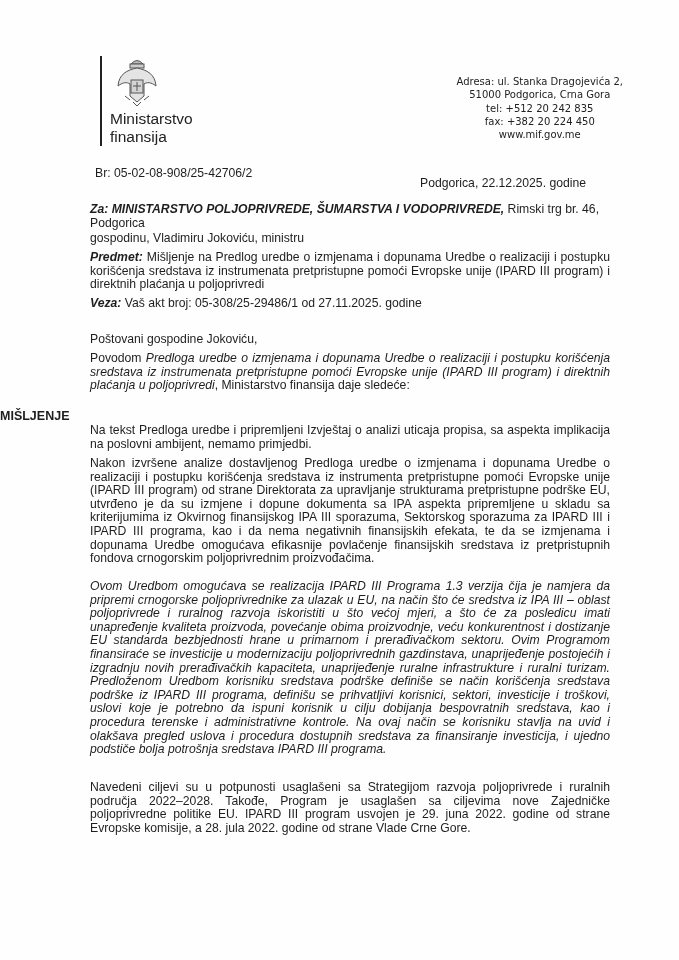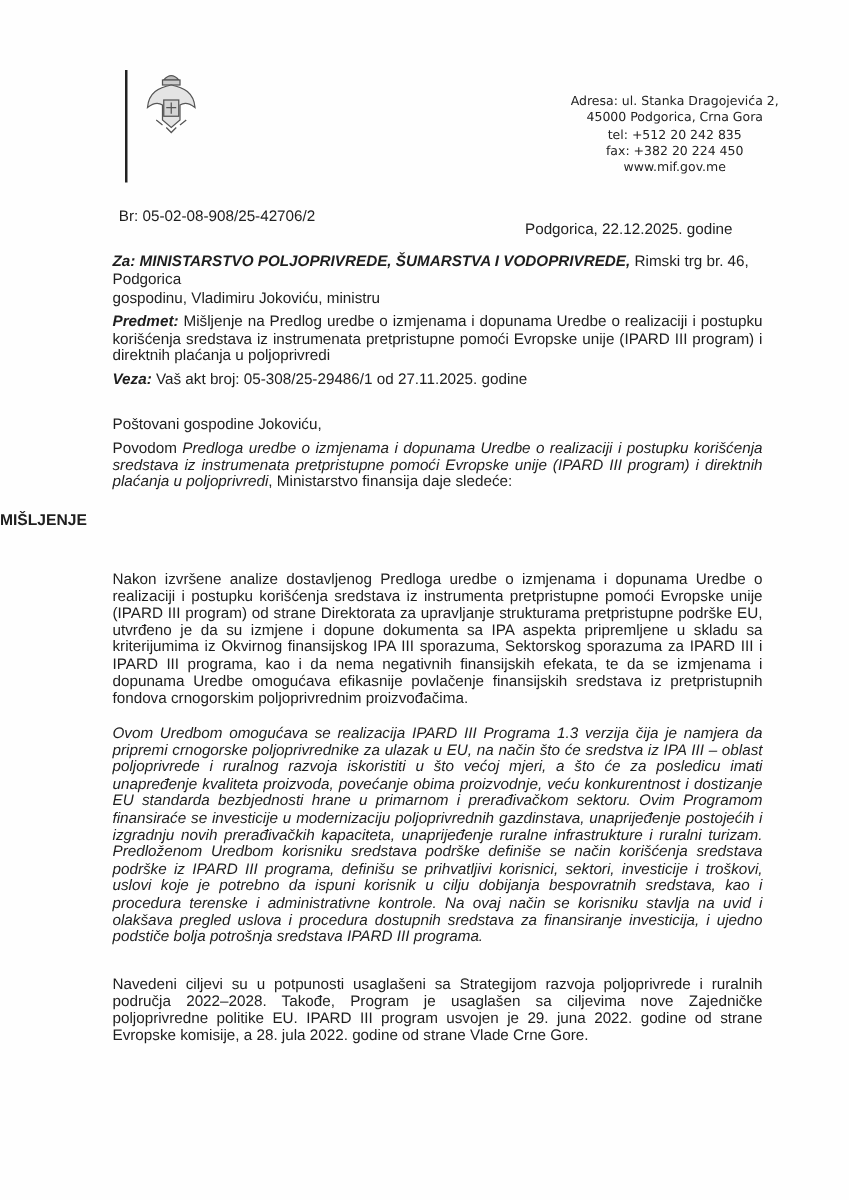--- a/index.html
+++ b/index.html
@@ -39,24 +39,28 @@
       <path d="M16 8 Q22 1 28 8 Z" fill="#bbb"></path>
       <rect x="15" y="8" width="14" height="4" fill="#ccc"></rect>
       <path d="M22 12 C12 14 4 18 3 30 C8 26 12 26 15 28 L15 40 L22 46 L29 40 L29 28 C32 26 36 26 41 30 C40 18 32 14 22 12 Z" fill="#e4e4e4"></path>
       <rect x="16" y="24" width="12" height="13" fill="#d4d4d4"></rect>
       <path d="M18 30 L26 30 M22 26 L22 35"></path>
       <path d="M10 40 L15 44 M34 40 L29 44"></path>
       <path d="M18 46 L22 50 L26 46"></path>
     </g>
   </svg>
 
+  <div class="ministry">
+    <div>Ministarstvo</div>
+    <div>finansija</div>
+  </div>
 
   <div class="addr">
     <div>Adresa: ul. Stanka Dragojevića 2,</div>
-    <div>45000 Podgorica, Crna Gora</div>
+    <div>51000 Podgorica, Crna Gora</div>
     <div>tel: +512 20 242 835</div>
     <div>fax: +382 20 224 450</div>
     <div>www.mif.gov.me</div>
   </div>
 
   <div class="txt ref">Br: 05-02-08-908/25-42706/2</div>
   <div class="txt date">Podgorica, 22.12.2025. godine</div>
 
   <div class="txt za">
     <b>Za:</b>
@@ -78,17 +82,18 @@
 
   <div class="txt salut">Poštovani gospodine Jokoviću,</div>
 
   <div class="txt povodom just">
     <span>Povodom</span>
     <i>Predloga uredbe o izmjenama i dopunama Uredbe o realizaciji i postupku korišćenja sredstava iz instrumenata pretpristupne pomoći Evropske unije (IPARD III program) i direktnih plaćanja u poljoprivredi</i><span>, Ministarstvo finansija daje sledeće:</span>
   </div>
 
   <div class="txt heading">MIŠLJENJE</div>
 
+  <div class="txt p1 just">Na tekst Predloga uredbe i pripremljeni Izvještaj o analizi uticaja propisa, sa aspekta implikacija na poslovni ambijent, nemamo primjedbi.</div>
   <div class="txt p2 just">Nakon izvršene analize dostavljenog Predloga uredbe o izmjenama i dopunama Uredbe o realizaciji i postupku korišćenja sredstava iz instrumenta pretpristupne pomoći Evropske unije (IPARD III program) od strane Direktorata za upravljanje strukturama pretpristupne podrške EU, utvrđeno je da su izmjene i dopune dokumenta sa IPA aspekta pripremljene u skladu sa kriterijumima iz Okvirnog finansijskog IPA III sporazuma, Sektorskog sporazuma za IPARD III i IPARD III programa,  kao i da nema negativnih finansijskih efekata, te da se izmjenama i dopunama Uredbe omogućava efikasnije povlačenje finansijskih sredstava iz pretpristupnih fondova crnogorskim poljoprivrednim proizvođačima.</div>
   <div class="txt p3 just">Ovom Uredbom omogućava se realizacija IPARD III Programa 1.3 verzija čija je namjera da pripremi crnogorske poljoprivrednike za ulazak u EU, na način što će sredstva iz IPA III – oblast poljoprivrede i ruralnog razvoja iskoristiti u što većoj mjeri, a što će za posledicu imati unapređenje kvaliteta proizvoda, povećanje obima proizvodnje, veću konkurentnost i dostizanje EU standarda bezbjednosti hrane u primarnom i prerađivačkom sektoru. Ovim Programom finansiraće se investicije u modernizaciju poljoprivrednih gazdinstava, unaprijeđenje postojećih i izgradnju novih prerađivačkih kapaciteta, unaprijeđenje ruralne infrastrukture i ruralni turizam. Predloženom Uredbom korisniku sredstava podrške definiše se način korišćenja sredstava podrške iz IPARD III programa, definišu se prihvatljivi korisnici, sektori, investicije i troškovi, uslovi koje je potrebno da ispuni korisnik u cilju dobijanja bespovratnih sredstava, kao i procedura terenske i administrativne kontrole. Na ovaj način se korisniku stavlja na uvid i olakšava pregled uslova i procedura dostupnih sredstava za finansiranje investicija, i ujedno podstiče bolja potrošnja sredstava IPARD III programa.</div>
   <div class="txt p4 just">Navedeni ciljevi su u potpunosti usaglašeni sa Strategijom razvoja poljoprivrede i ruralnih područja 2022–2028. Takođe, Program je usaglašen sa ciljevima nove Zajedničke poljoprivredne politike EU. IPARD III program usvojen je 29. juna 2022. godine od strane Evropske komisije, a 28. jula 2022. godine od strane Vlade Crne Gore.</div>
 
 </div>
 
 </body></html>

